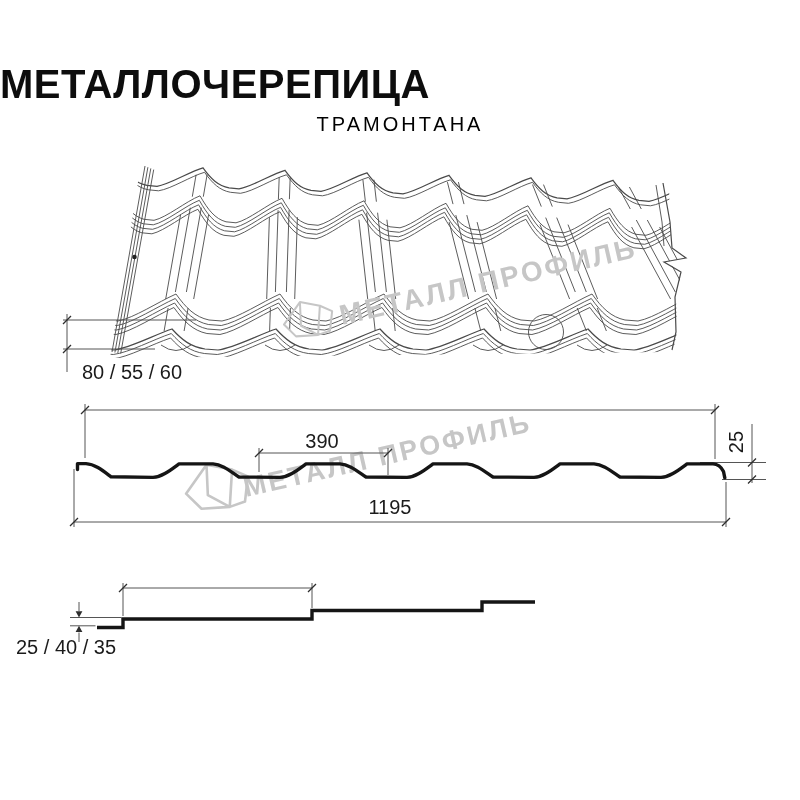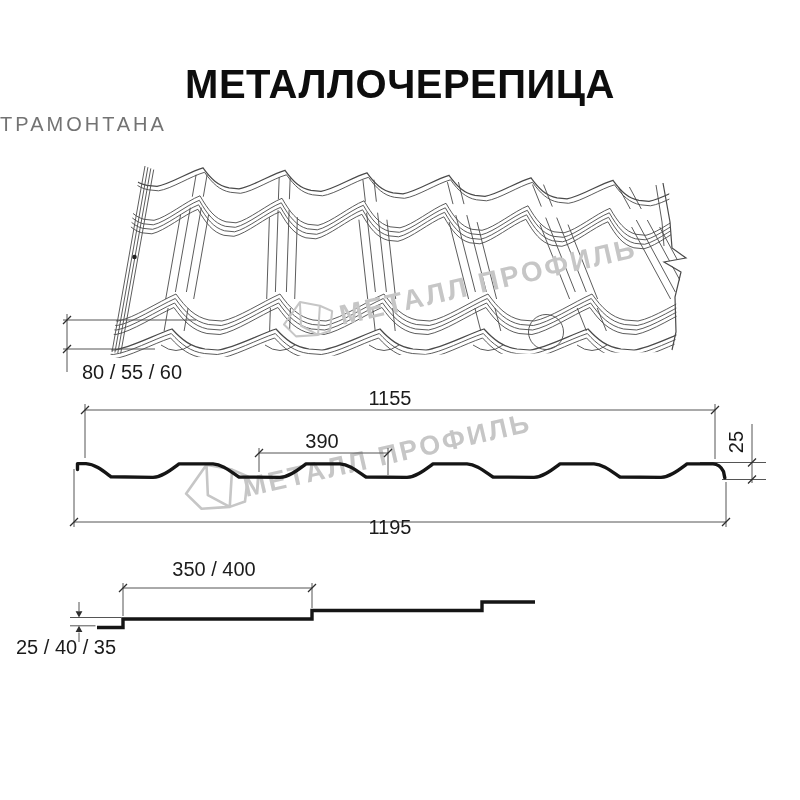--- a/index.html
+++ b/index.html
@@ -12,23 +12,23 @@
   .thick2{stroke:#151515;stroke-width:3.4;fill:none;stroke-linejoin:miter;stroke-linecap:butt;}
   .d{stroke:#555555;stroke-width:1;fill:none;}
   .t{stroke:#2e2e2e;stroke-width:1.3;fill:none;}
   .ar{fill:#2e2e2e;stroke:none;}
   .wml{stroke:#c6c6c6;stroke-width:2.6;fill:none;stroke-linejoin:round;}
   .wmt{font-family:"Liberation Sans",sans-serif;font-weight:700;font-size:28px;
        fill:#c6c6c6;letter-spacing:2.5px;}
   .wmt2{font-size:27px;}
   .lbl{position:absolute;color:#1b1b1b;font-size:20px;white-space:nowrap;}
   .ctr{text-align:center;}
-  .page-title{position:absolute;left:0;right:0;top:62px;text-align:center;color:#0d0d0d;
+  .page-title{position:absolute;left:0;right:0;top:62px;text-align:left;color:#0d0d0d;
       font-size:40px;font-weight:700;letter-spacing:0.5px;}
-  .page-subtitle{position:absolute;left:0;right:0;top:113px;text-align:left;color:#737373;
+  .page-subtitle{position:absolute;left:0;right:0;top:113px;text-align:center;color:#000000;
       font-size:20px;font-weight:400;letter-spacing:3px;}
   .rot90{transform:rotate(-90deg);}
 </style>
 </head>
 <body>
 
 <div class="page">
 
   <svg width="800" height="800" viewBox="0 0 800 800">
     <defs>
@@ -163,24 +163,22 @@
       <path class="t" d="M119 592 L127 584 M308 592 L316 584"></path>
       <path class="ar" d="M79 617.5 L75.6 611.2 L82.4 611.2 Z M79 625.8 L75.6 632.1 L82.4 632.1 Z"></path>
     </g>
   </svg>
 
   <div class="page-title">МЕТАЛЛОЧЕРЕПИЦА</div>
   <div class="page-subtitle">ТРАМОНТАНА</div>
 
   <div class="lbl" style="left:82px;top:361px;">80 / 55 / 60</div>
 
-  <div class="lbl ctr" style="left:290px;width:200px;top:387px;">1155</div>
 
   <div class="lbl ctr" style="left:272px;width:100px;top:430px;">390</div>
 
   <div class="lbl ctr rot90" style="left:716px;top:430px;width:40px;height:24px;line-height:24px;">25</div>
 
-  <div class="lbl ctr" style="left:290px;width:200px;top:496px;margin-top:20px;">1195</div>
+  <div class="lbl ctr" style="left:290px;width:200px;top:496px;">1195</div>
 
-  <div class="lbl ctr" style="left:124px;width:180px;top:558px;">350 / 400</div>
 
   <div class="lbl" style="left:16px;top:636px;">25 / 40 / 35</div>
 </div>
 
 </body></html>

